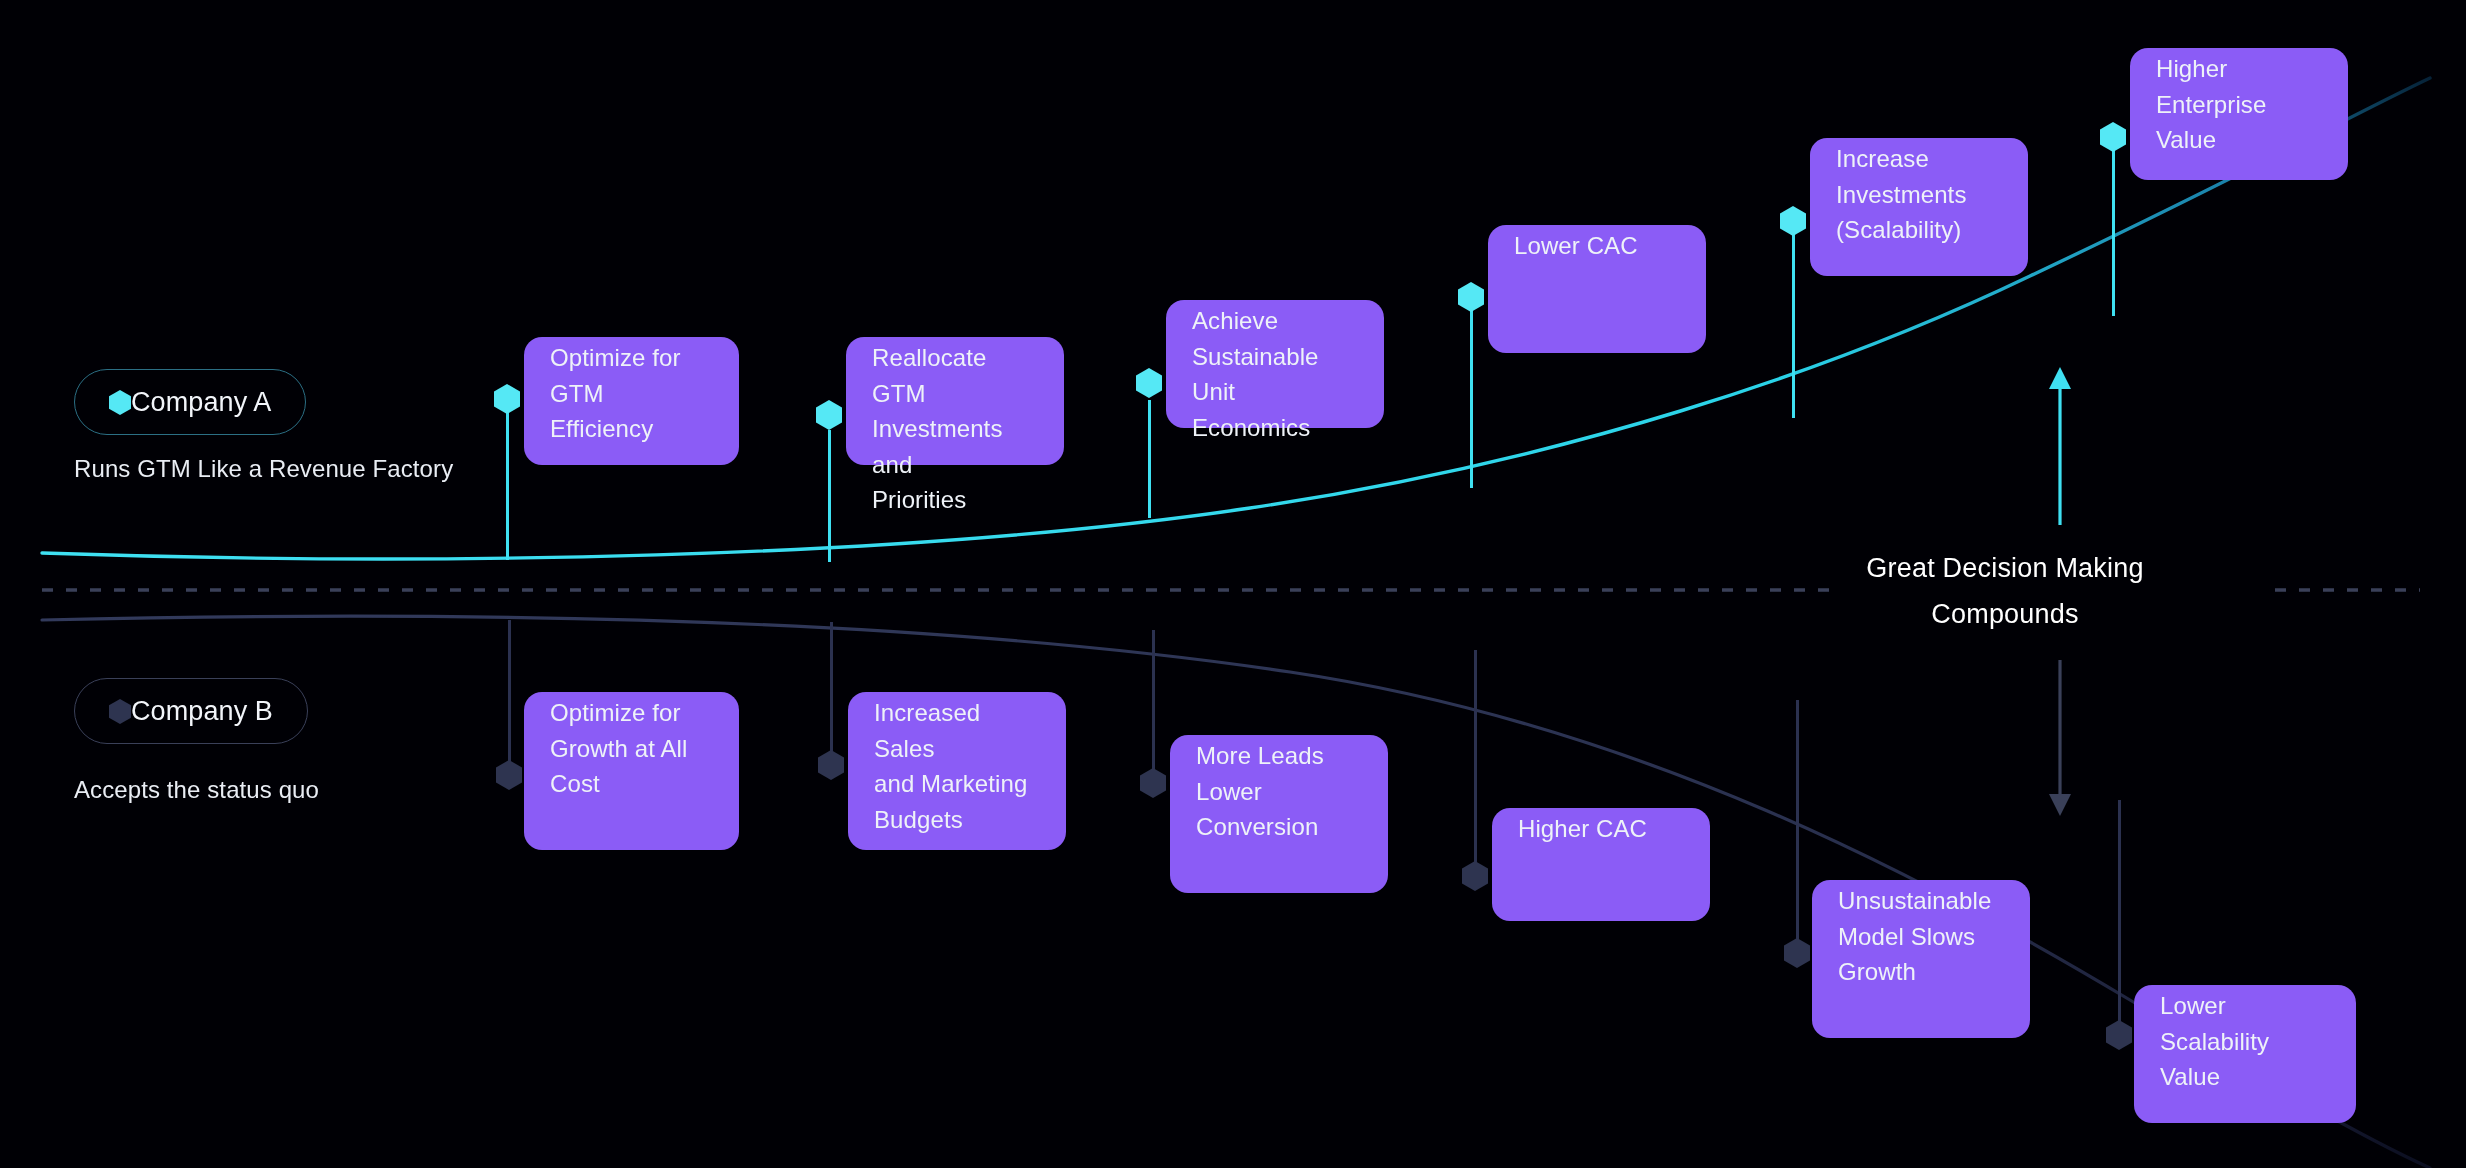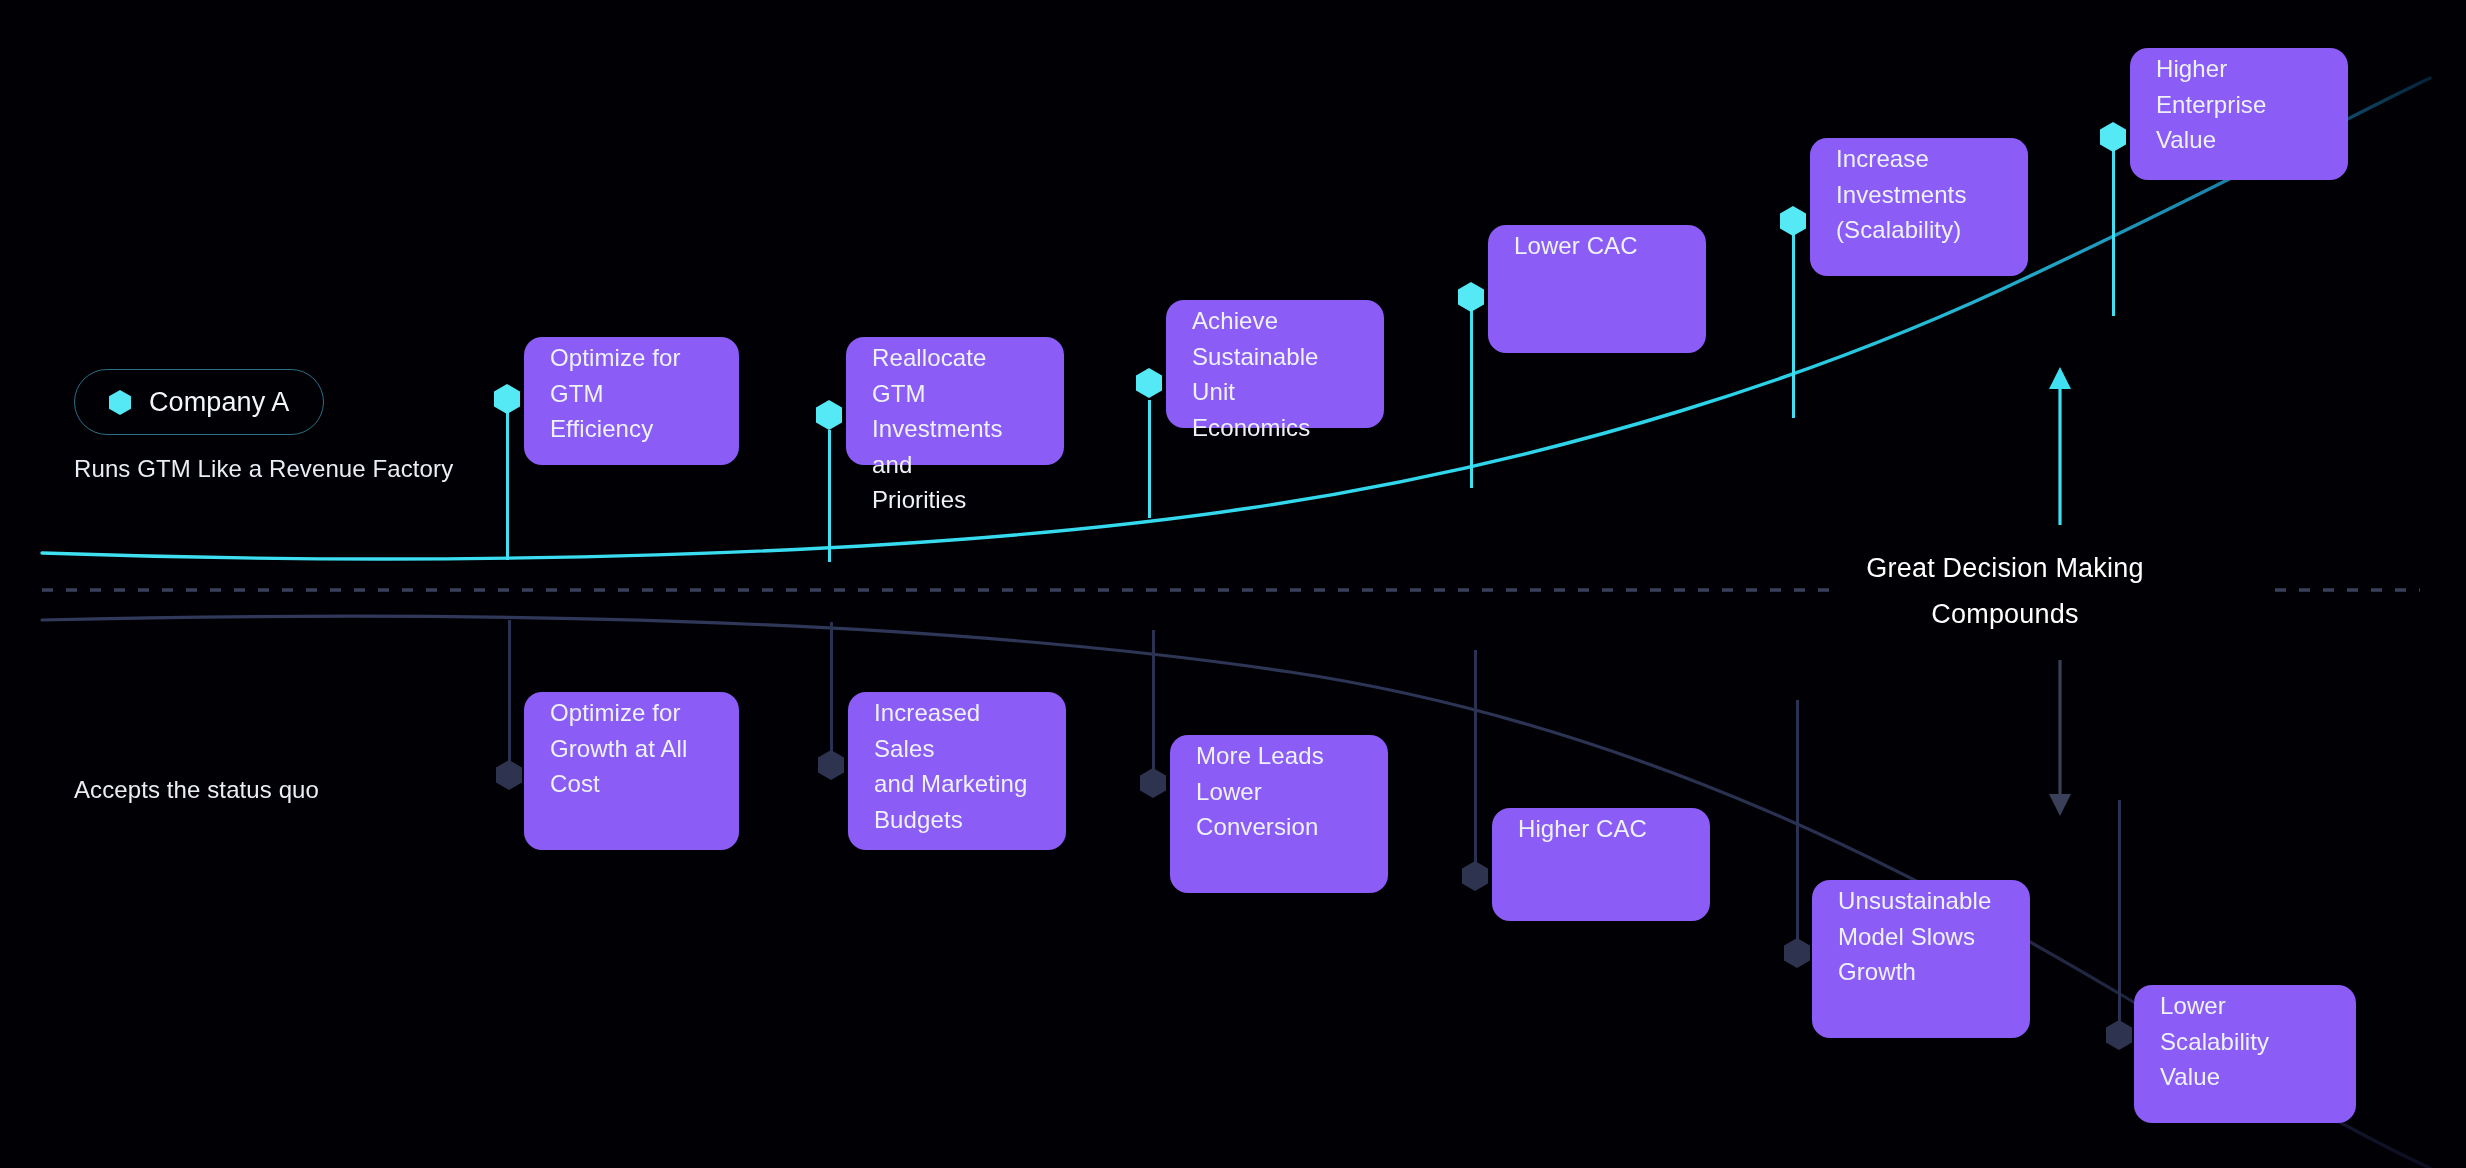--- a/index.html
+++ b/index.html
@@ -8,21 +8,21 @@
     font-family:"Liberation Sans","DejaVu Sans",sans-serif;
     background:#000005;
   }
   #stage{position:absolute;inset:0;width:2466px;height:1168px;}
 
   
   #curves{position:absolute;left:0;top:0;width:2466px;height:1168px;pointer-events:none;}
 
   
   .pill{
-    position:absolute;display:flex;align-items:center;gap:18px;
+    position:absolute;display:flex;align-items:center;
     border-radius:999px;box-sizing:border-box;
     padding:0 34px;height:66px;
   }
   .pill .hexmark{width:22px;height:25px;flex:0 0 auto;}
   .pill .plabel{font-size:27px;letter-spacing:.1px;color:#f2f5fa;white-space:nowrap;}
   #pill-a{left:74px;top:369px;border:1.5px solid #2b6f84;}
   #pill-b#pill-b{border:1.5px solid #3a4059;}
   #pill-b{left:74px;top:678px;}
   .sublabel{
     position:absolute;font-size:24px;color:#e9edf4;white-space:nowrap;letter-spacing:.1px;
@@ -83,20 +83,26 @@
   </svg>
 
   <div class="pill" id="pill-a">
     <svg class="hexmark" viewBox="0 0 22 25">
       <polygon points="11,0 22,6.25 22,18.75 11,25 0,18.75 0,6.25" fill="#55e8f5"></polygon>
     </svg>
     <span class="plabel">Company A</span>
   </div>
   <div class="sublabel" id="sub-a">Runs GTM Like a Revenue Factory</div>
 
+  <div class="pill" id="pill-b">
+    <svg class="hexmark" viewBox="0 0 22 25">
+      <polygon points="11,0 22,6.25 22,18.75 11,25 0,18.75 0,6.25" fill="#2e3450"></polygon>
+    </svg>
+    <span class="plabel">Company B</span>
+  </div>
   <div class="sublabel" id="sub-b">Accepts the status quo</div>
 
   <div class="node">
     <div class="stem" style="left:506px;top:400px;height:160px;background:#3fe0f2;"></div>
     <svg class="hex" style="left:494px;top:384px;" viewBox="0 0 26 30">
         <polygon points="13,0 26,7.5 26,22.5 13,30 0,22.5 0,7.5" fill="#55e8f5"></polygon>
       </svg>
     <div class="card" style="left:524px;top:337px;width:215px;height:128px;">
       <div class="ctext">Optimize for
 GTM Efficiency</div>

